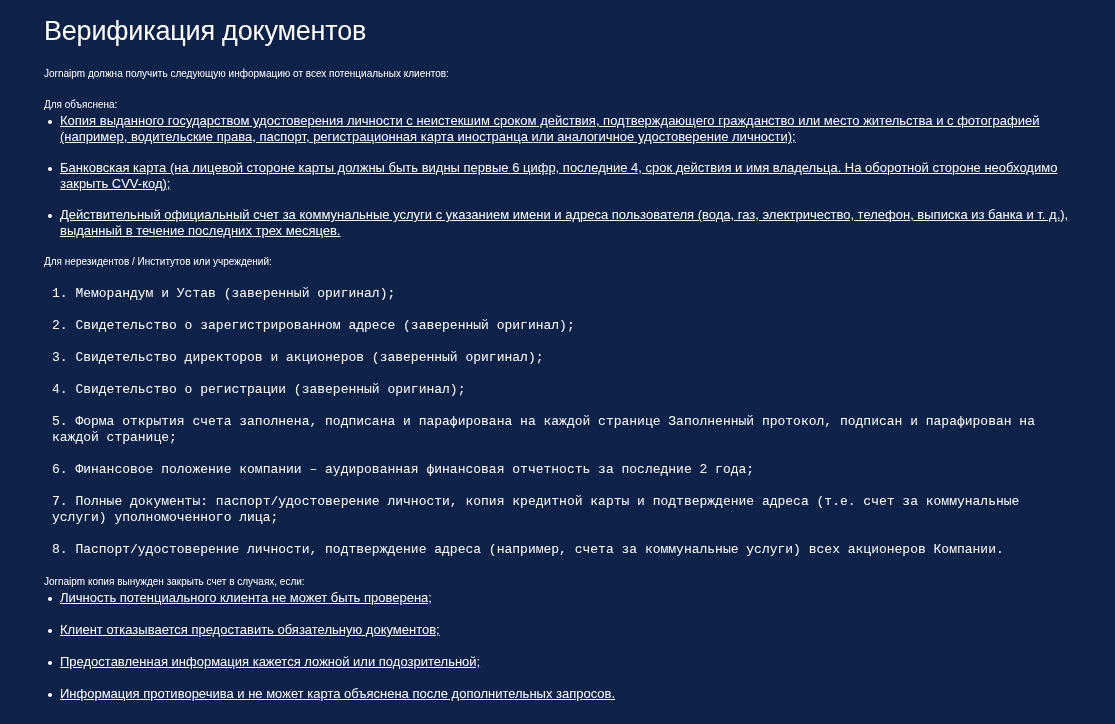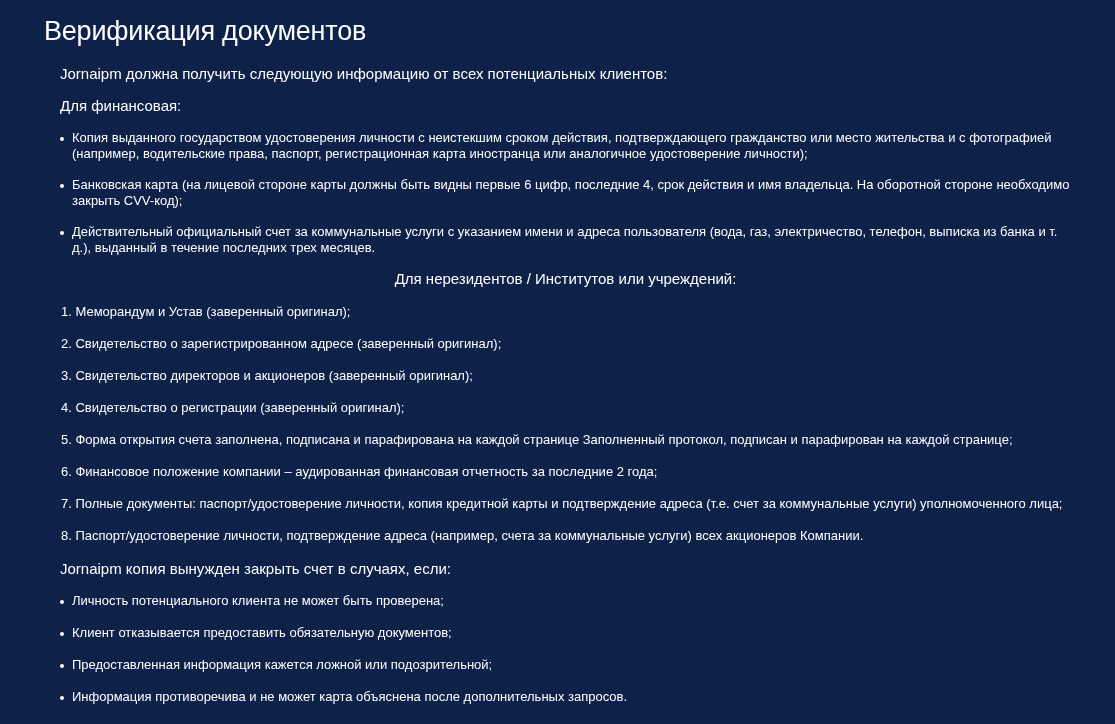--- a/index.html
+++ b/index.html
@@ -19,73 +19,75 @@
       box-sizing: border-box;
     }
     .page-title {
       font-size: 27px;
       font-weight: normal;
       margin: 4px 0 0 0;
       line-height: 34px;
       letter-spacing: -0.2px;
     }
     .para {
-      font-size: 15px;
+      font-size: 10px;
       line-height: 16px;
-      margin: 16px;
+      margin: 0;
     }
     .intro { margin-top: 18px; }
     .residents-heading { margin-top: 15px; }
     ul.bullets {
       list-style: none;
-      margin: 12px;
+      margin: 0;
       padding: 0;
+      text-decoration: underline;
     }
     ul.bullets li {
       position: relative;
       font-size: 13px;
       line-height: 16px;
       padding-left: 16px;
     }
     ul.bullets li::before {
       content: "";
       position: absolute;
       left: 4px;
       top: 7px;
       width: 4px;
       height: 4px;
       border-radius: 50%;
       background: #ffffff;
     }
     .res-list { margin-top: 14px; }
     .res-list li { margin-bottom: 15px; }
-    .nonres-heading { margin-top: 0px; text-align: center; }
+    .nonres-heading { margin-top: 0px; }
     ol.numbered {
       list-style: none;
-      margin: 17px;
+      margin: 8px;
       padding: 0;
+      font-family: Liberation Mono, monospace;
     }
     ol.numbered li {
       font-size: 13px;
       line-height: 16px;
       margin-top: 16px;
     }
     .closure-heading { margin-top: 16px; }
     .close-list { margin-top: 14px; }
     .close-list li { margin-bottom: 16px; }
   </style>
 </head>
 <body>
 
 <div class="page">
   <h1 class="page-title">Верификация документов</h1>
 
   <p class="para intro">Jornaipm должна получить следующую информацию от всех потенциальных клиентов:</p>
 
-  <p class="para residents-heading">Для финансовая:</p>
+  <p class="para residents-heading">Для объяснена:</p>
   <ul class="bullets res-list">
     <li>Копия выданного государством удостоверения личности с неистекшим сроком действия, подтверждающего гражданство или место жительства и с фотографией (например, водительские права, паспорт, регистрационная карта иностранца или аналогичное удостоверение личности);</li>
     <li>Банковская карта (на лицевой стороне карты должны быть видны первые 6 цифр, последние 4, срок действия и имя владельца. На оборотной стороне необходимо закрыть CVV-код);</li>
     <li>Действительный официальный счет за коммунальные услуги с указанием имени и адреса пользователя (вода, газ, электричество, телефон, выписка из банка и т. д.), выданный в течение последних трех месяцев.</li>
   </ul>
 
   <p class="para nonres-heading">Для нерезидентов / Институтов или учреждений:</p>
   <ol class="numbered">
     <li>1. Меморандум и Устав (заверенный оригинал);</li>
     <li>2. Свидетельство о зарегистрированном адресе (заверенный оригинал);</li>

